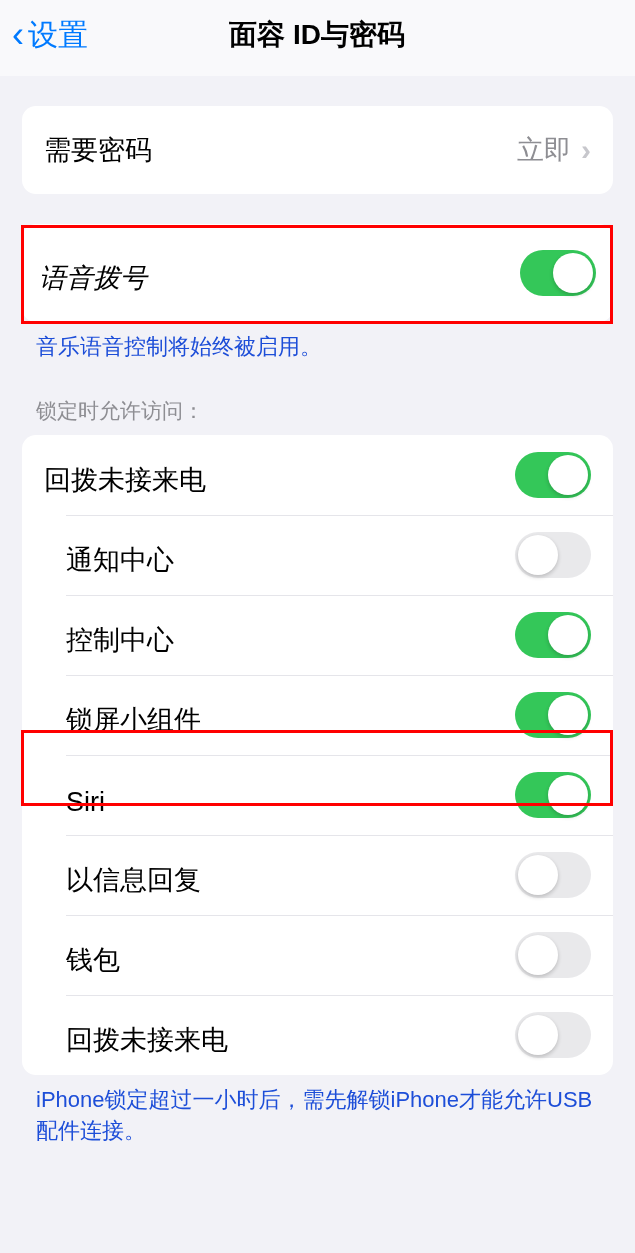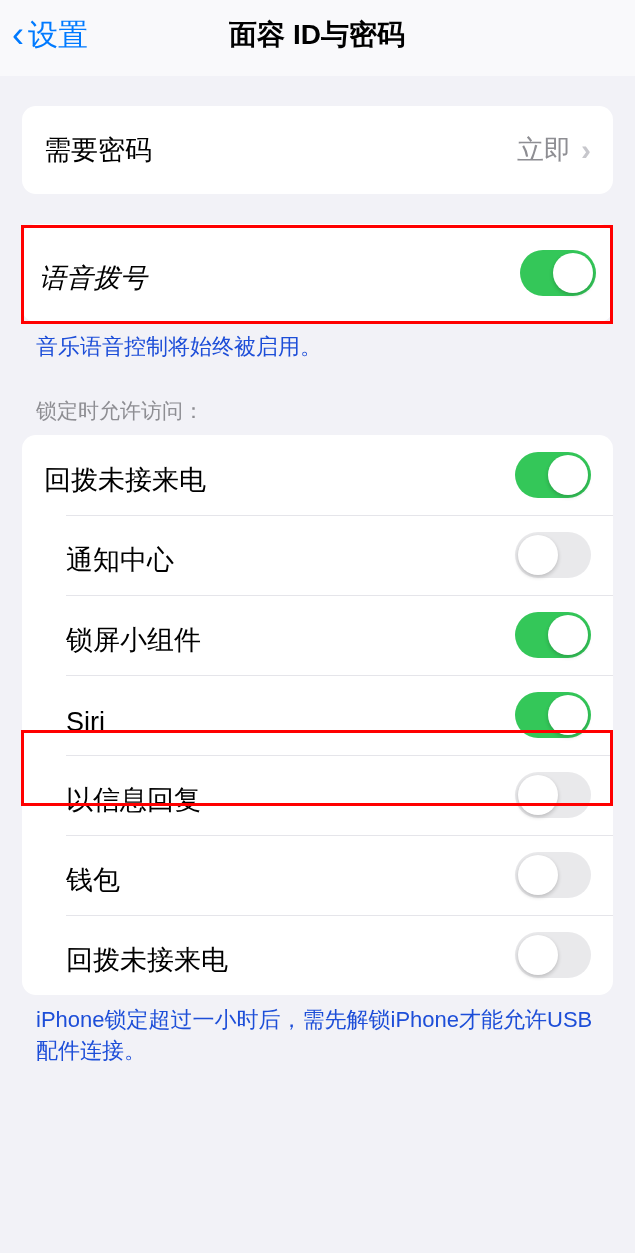--- a/index.html
+++ b/index.html
@@ -206,20 +206,26 @@
             <div class="toggle-knob"></div>
           </div>
         </div>
         <div class="row">
           <span class="row-label">通知中心</span>
           <div class="toggle off">
             <div class="toggle-knob"></div>
           </div>
         </div>
         <div class="row">
+          <span class="row-label">控制中心</span>
+          <div class="toggle on">
+            <div class="toggle-knob"></div>
+          </div>
+        </div>
+        <div class="row">
           <span class="row-label">锁屏小组件</span>
           <div class="toggle on">
             <div class="toggle-knob"></div>
           </div>
         </div>
         <div class="row">
           <span class="row-label">Siri</span>
           <div class="toggle on">
             <div class="toggle-knob"></div>
           </div>

